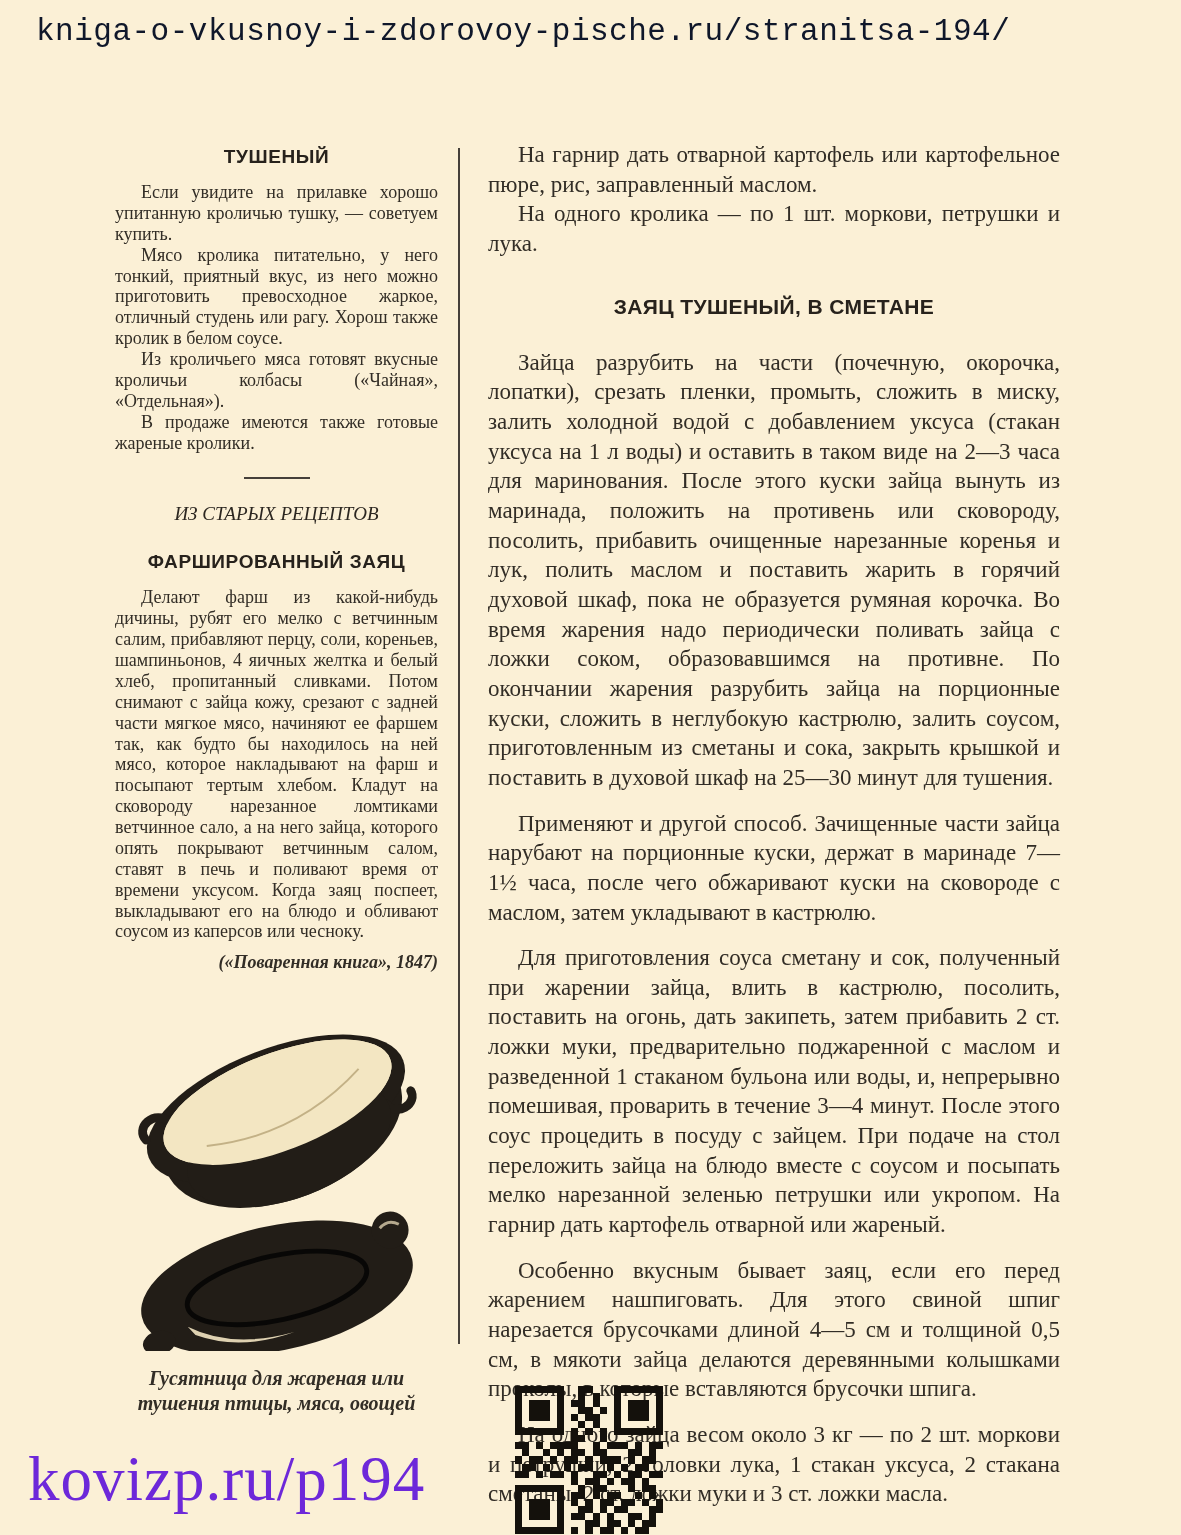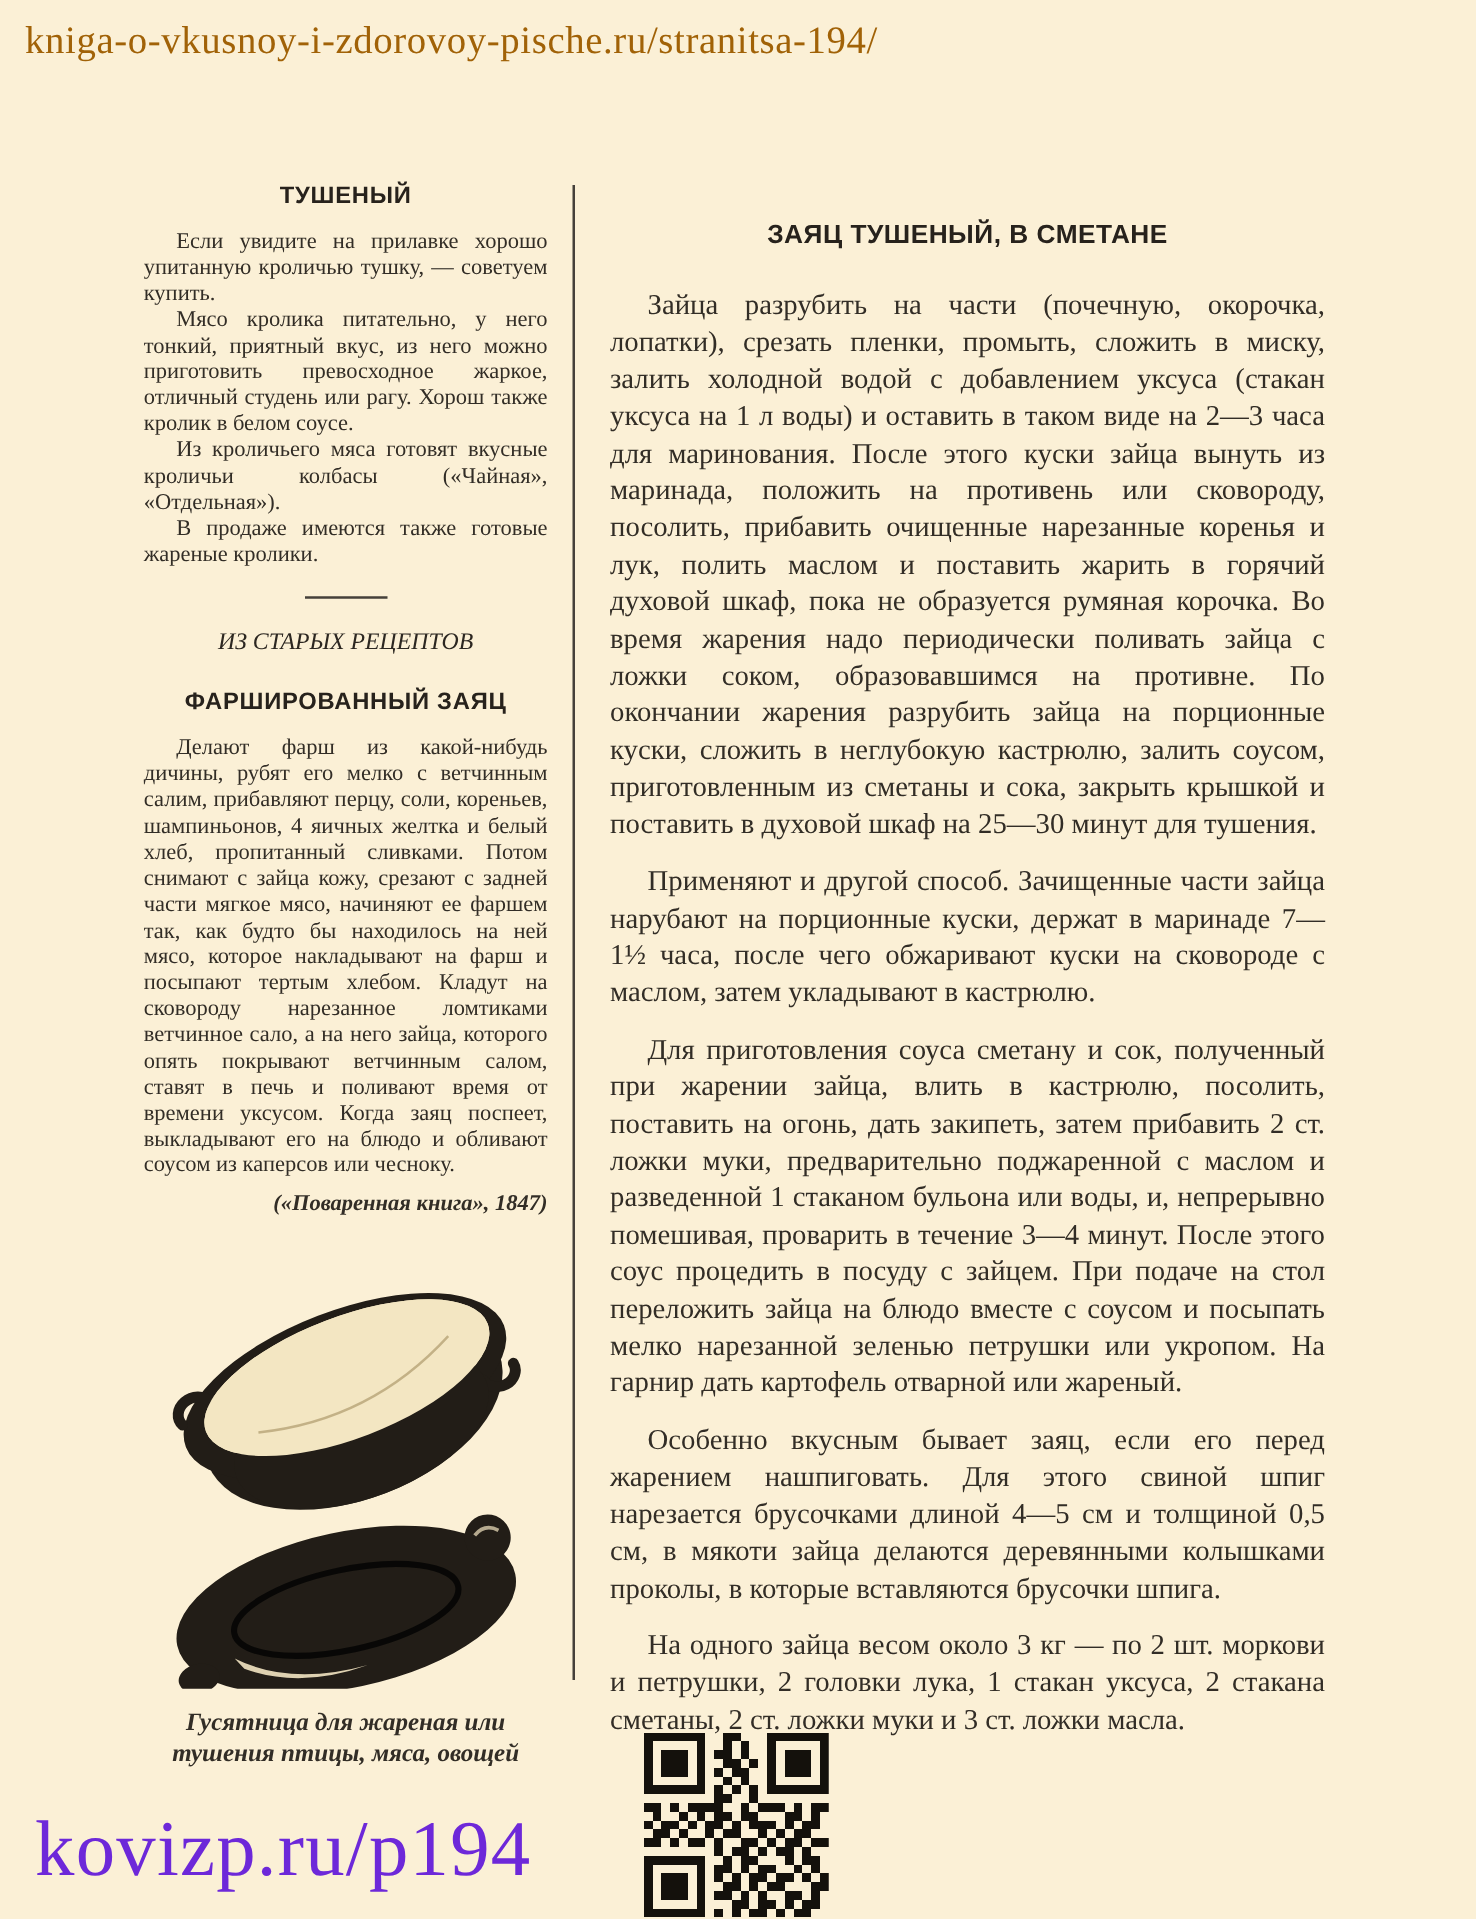--- a/index.html
+++ b/index.html
@@ -3,23 +3,23 @@
 <meta charset="utf-8">
 <style>
   html,body{margin:0;padding:0;}
   body{
     width:1181px;height:1535px;position:relative;overflow:hidden;
     background:#fbf0d6;
     font-family:"Liberation Serif","DejaVu Serif",serif;
     color:#322d26;
   }
   .url-header{
-    position:absolute;left:20px;top:14px;
-    font-size:31px;color:#a16207;letter-spacing:0.5px;
-    font-family:Liberation Serif, serif;
+    position:absolute;left:36px;top:14px;
+    font-size:31px;color:#0f172a;letter-spacing:0.5px;
+    font-family:Liberation Mono, monospace;
   }
   
   .col-left{
     position:absolute;left:115px;top:140px;width:323px;
     font-size:18px;line-height:1.16;text-align:justify;
   }
   .col-divider{
     position:absolute;left:458px;top:148px;width:2px;height:1196px;
     background:#45403a;
   }
@@ -121,20 +121,24 @@
         <ellipse cx="20" cy="326" rx="17" ry="12" fill="#221d17"></ellipse>
       </g>
     </svg>
     <figcaption class="figure-caption">Гусятница для жареная или тушения птицы, мяса, овощей</figcaption>
   </figure>
 </div>
 
 <div class="col-divider"></div>
 
 <div class="col-right">
+  <div class="intro">
+      <p>На гарнир дать отварной картофель или картофельное пюре, рис, заправленный маслом.</p>
+      <p>На одного кролика — по 1 шт. моркови, петрушки и лука.</p>
+    </div>
   <h2 class="heading-sans-right">ЗАЯЦ ТУШЕНЫЙ, В СМЕТАНЕ</h2>
   <div class="recipe">
       <p>Зайца разрубить на части (почечную, окорочка, лопатки), срезать пленки, промыть, сложить в миску, залить холодной водой с добавлением уксуса (стакан уксуса на 1 л воды) и оставить в таком виде на 2—3 часа для маринования. После этого куски зайца вынуть из маринада, положить на противень или сковороду, посолить, прибавить очищенные нарезанные коренья и лук, полить маслом и поставить жарить в горячий духовой шкаф, пока не образуется румяная корочка. Во время жарения надо периодически поливать зайца с ложки соком, образовавшимся на противне. По окончании жарения разрубить зайца на порционные куски, сложить в неглубокую кастрюлю, залить соусом, приготовленным из сметаны и сока, закрыть крышкой и поставить в духовой шкаф на 25—30 минут для тушения.</p>
       <p>Применяют и другой способ. Зачищенные части зайца нарубают на порционные куски, держат в маринаде 7—1½ часа, после чего обжаривают куски на сковороде с маслом, затем укладывают в кастрюлю.</p>
       <p>Для приготовления соуса сметану и сок, полученный при жарении зайца, влить в кастрюлю, посолить, поставить на огонь, дать закипеть, затем прибавить 2 ст. ложки муки, предварительно поджаренной с маслом и разведенной 1 стаканом бульона или воды, и, непрерывно помешивая, проварить в течение 3—4 минут. После этого соус процедить в посуду с зайцем. При подаче на стол переложить зайца на блюдо вместе с соусом и посыпать мелко нарезанной зеленью петрушки или укропом. На гарнир дать картофель отварной или жареный.</p>
       <p>Особенно вкусным бывает заяц, если его перед жарением нашпиговать. Для этого свиной шпиг нарезается брусочками длиной 4—5 см и толщиной 0,5 см, в мякоти зайца делаются деревянными колышками проколы, в которые вставляются брусочки шпига.</p>
       <p>На одного зайца весом около 3 кг — по 2 шт. моркови и петрушки, 2 головки лука, 1 стакан уксуса, 2 стакана сметаны, 2 ст. ложки муки и 3 ст. ложки масла.</p>
     </div>
 </div>
 

